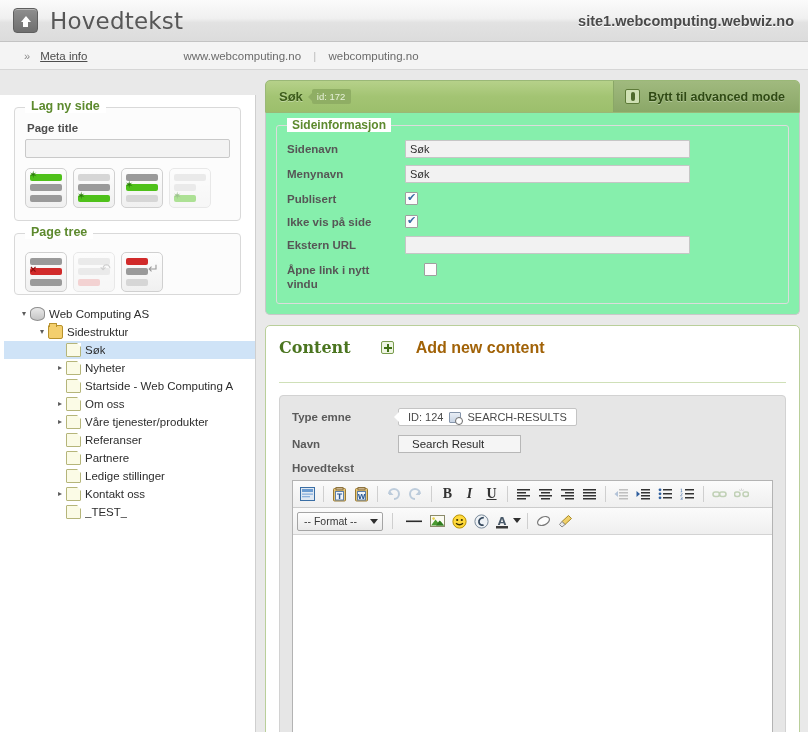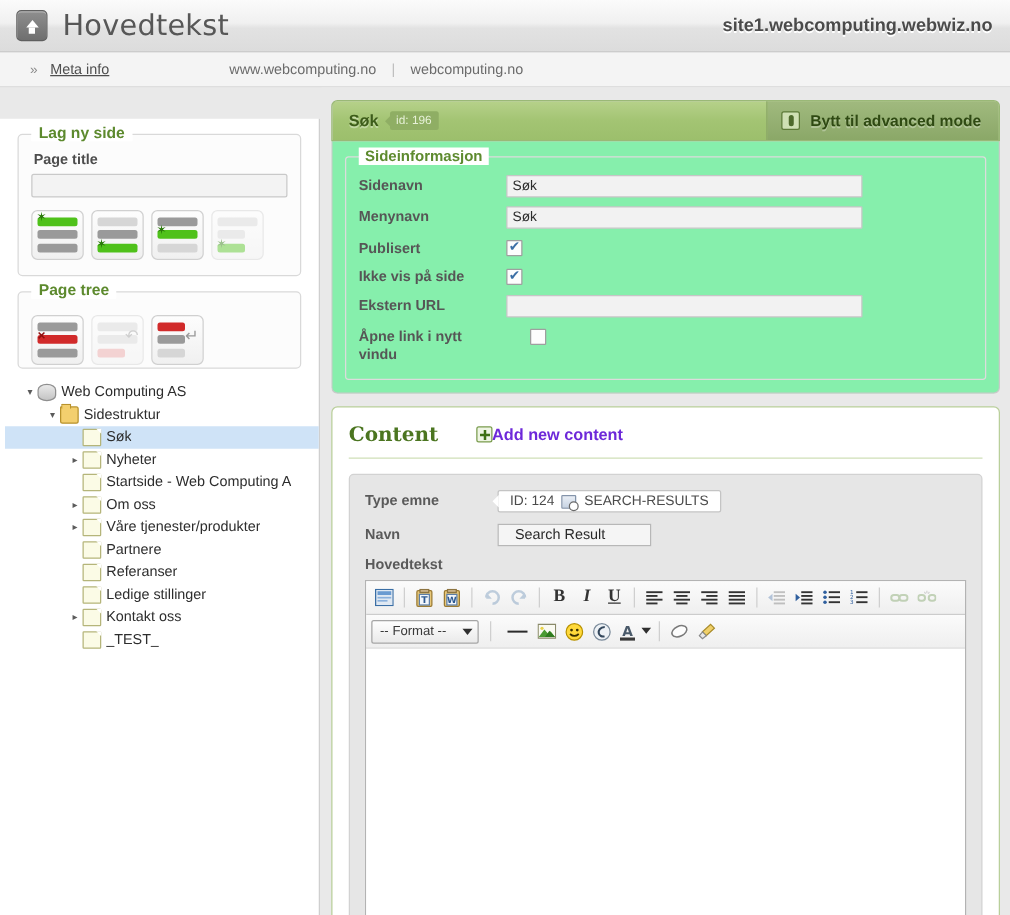--- a/index.html
+++ b/index.html
@@ -348,31 +348,31 @@
   
   .content-card {
     margin-top: 10px;
     background: #ffffff;
     border: 1px solid #b9cf9a;
     border-radius: 5px;
     padding: 12px 13px 0 13px;
   }
   .content-head {
     display: flex; align-items: center;
-    padding-bottom: 9px;
+    padding-bottom: 25px;
     border-bottom: 1px solid #cfe0b8;
   }
   .content-head .ch-title {
     font-size: 16px; font-weight: bold; color: #4b7520;
     font-family: "DejaVu Serif", serif;
   }
   .addnew {
     margin-left: 30px;
-    display: flex; align-items: center; gap: 0;
-    font-size: 13px; font-weight: bold; color: #6d28d9;
+    display: flex; align-items: center; gap: 22px;
+    font-size: 16px; font-weight: bold; color: #a16207;
     cursor: pointer;
   }
   .plus-ico {
     width: 13px; height: 13px;
     border: 1px solid #7a9c4e;
     background: #eef5e3;
     border-radius: 2px;
     position: relative;
   }
   .plus-ico::before, .plus-ico::after {
@@ -593,26 +593,26 @@
           <span class="tlabel">Om oss</span>
         </div>
         <div class="tnode" style="padding-left:50px;">
           <span class="twist">▸</span>
           <span class="ico doc"></span>
           <span class="tlabel">Våre tjenester/produkter</span>
         </div>
         <div class="tnode" style="padding-left:50px;">
           <span class="twist"></span>
           <span class="ico doc"></span>
-          <span class="tlabel">Partnere</span>
+          <span class="tlabel">Referanser</span>
         </div>
         <div class="tnode" style="padding-left:50px;">
           <span class="twist"></span>
           <span class="ico doc"></span>
-          <span class="tlabel">Referanser</span>
+          <span class="tlabel">Partnere</span>
         </div>
         <div class="tnode" style="padding-left:50px;">
           <span class="twist"></span>
           <span class="ico doc"></span>
           <span class="tlabel">Ledige stillinger</span>
         </div>
         <div class="tnode" style="padding-left:50px;">
           <span class="twist">▸</span>
           <span class="ico doc"></span>
           <span class="tlabel">Kontakt oss</span>
@@ -628,21 +628,21 @@
         <div class="hsbtn">◀</div>
         <div class="hsthumb">❙❙❙</div>
         <div class="hsbtn">▶</div>
       </div>
     </div>
 
     <div class="right-col">
 
       <div class="green-bar">
         <span class="gt">Søk</span>
-        <span class="idpill">id: 196</span>
+        <span class="idpill">id: 172</span>
         <div class="adv-btn">
           <span class="adv-ico">
               <i></i>
             </span>
           <span>Bytt til advanced mode</span>
         </div>
       </div>
 
       <div class="panel">
         <div class="fs2">

